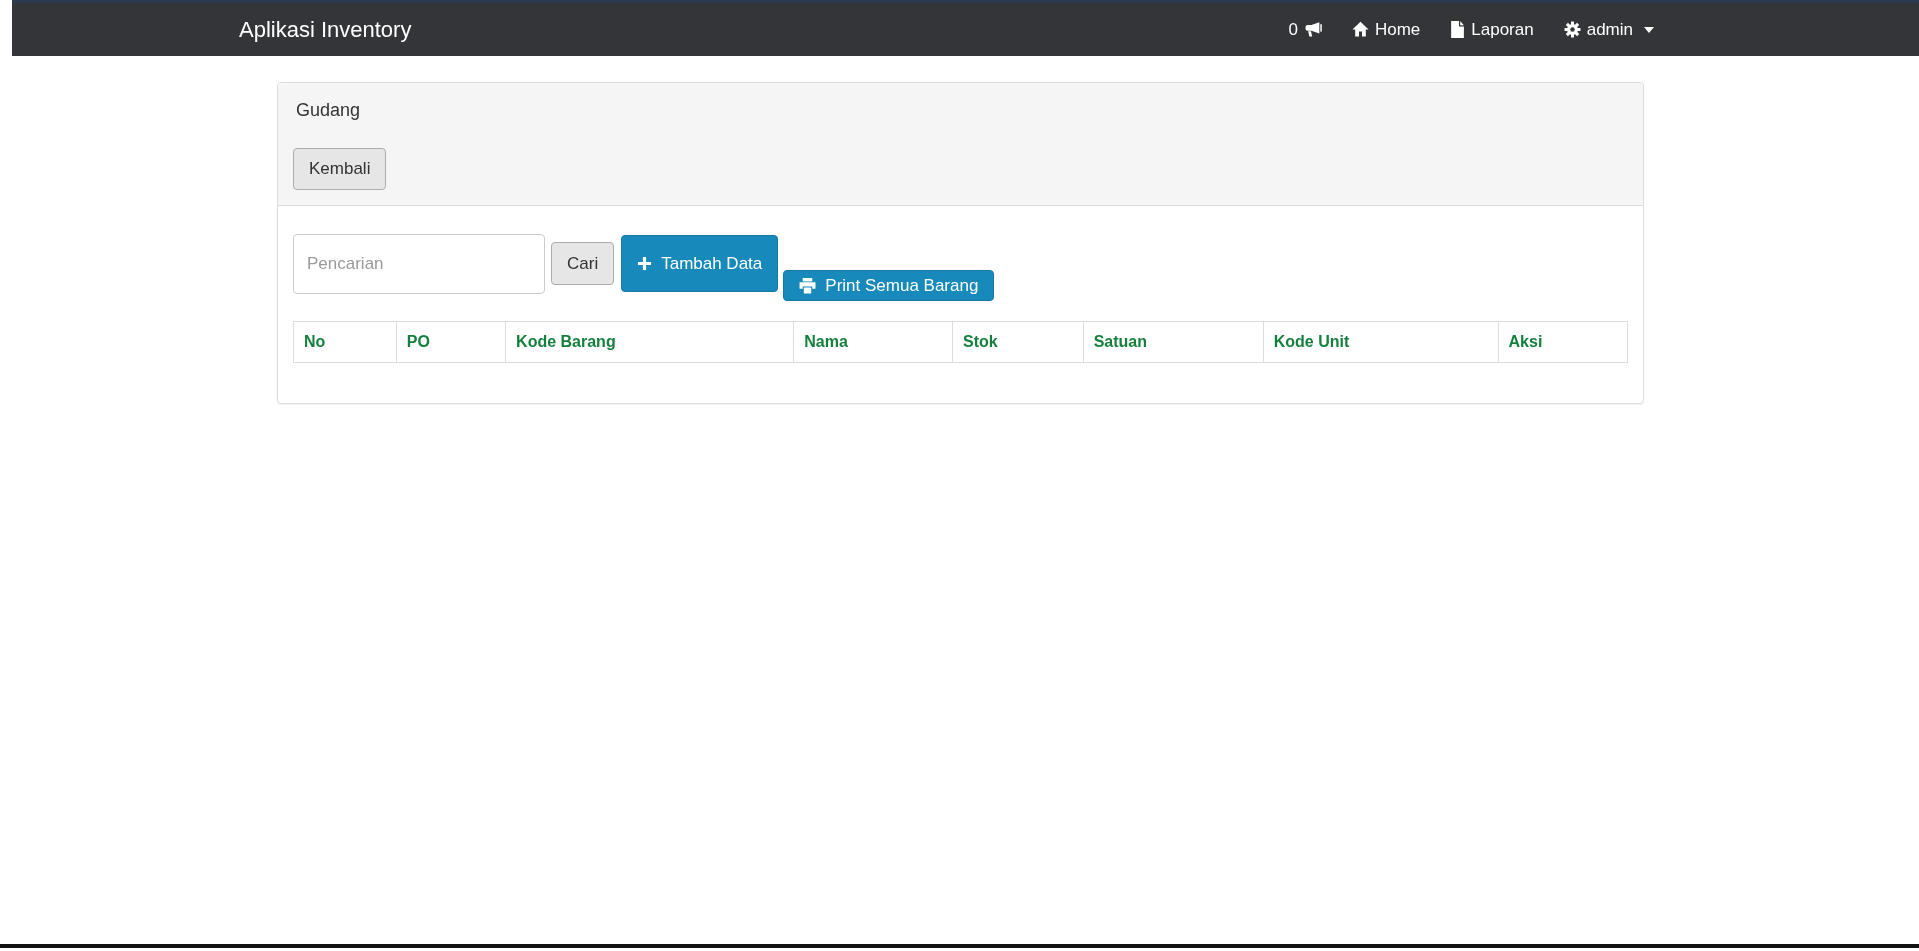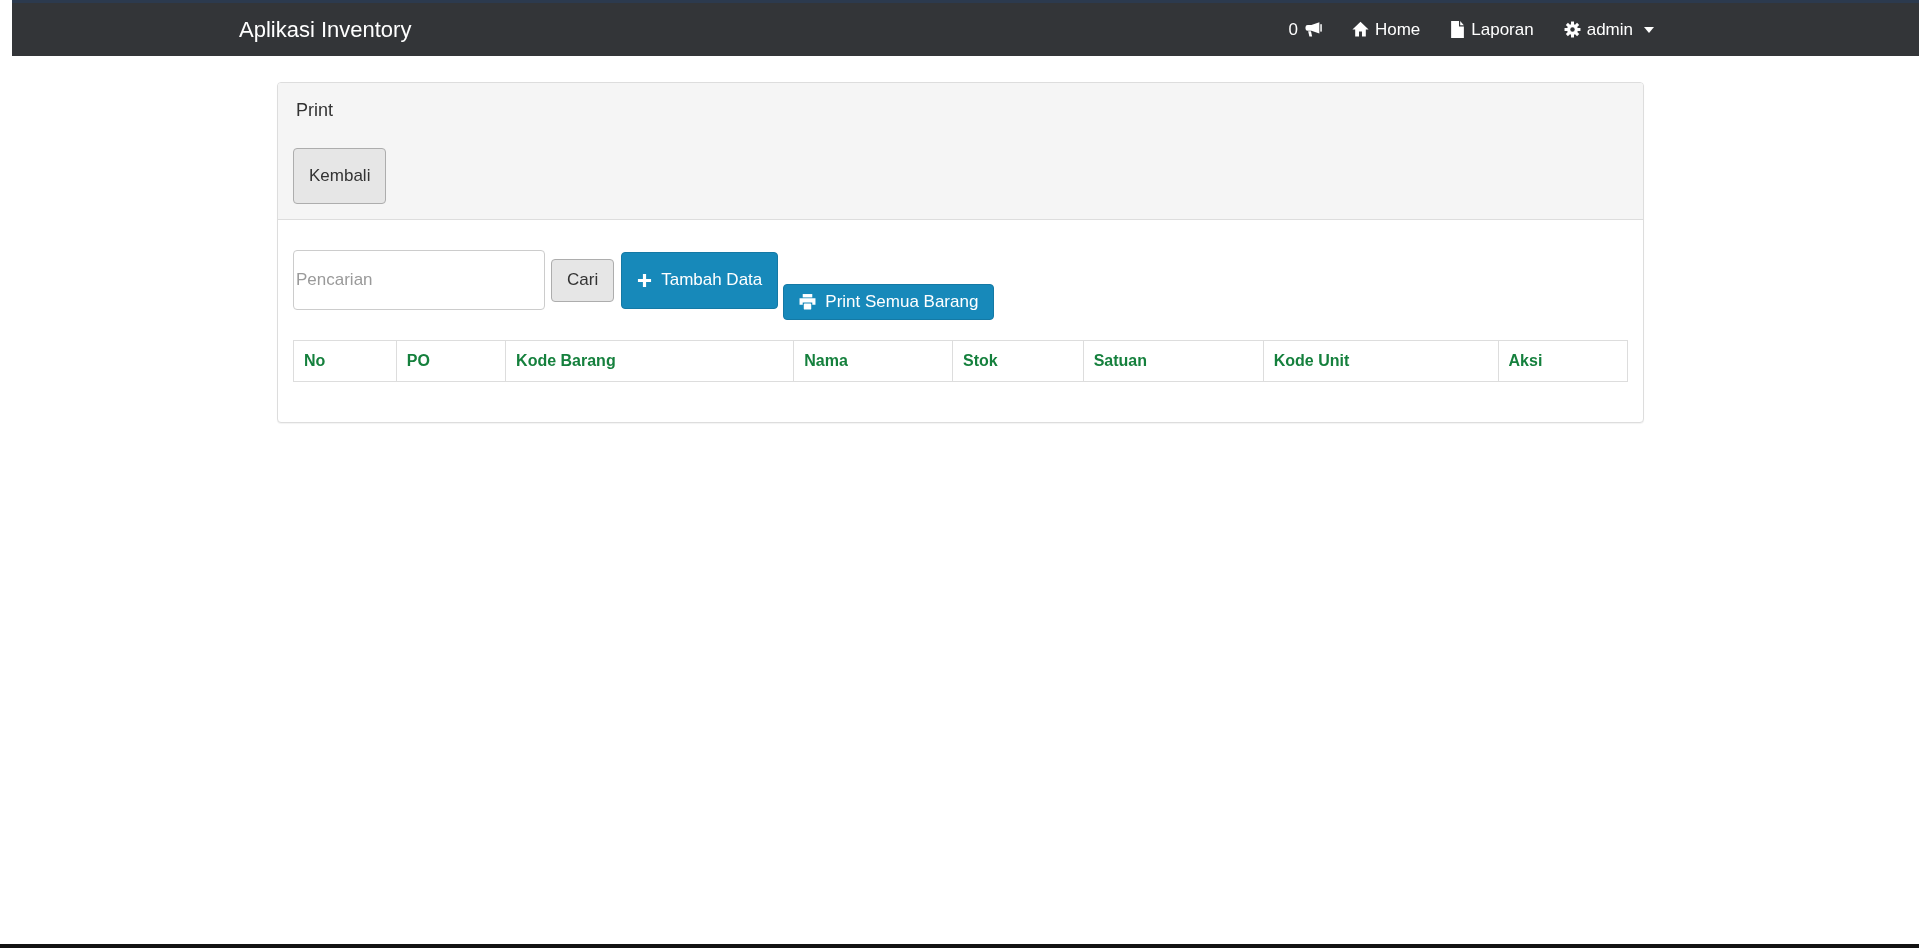--- a/index.html
+++ b/index.html
@@ -66,21 +66,21 @@
     margin: 2px 0 27px 3px;
     font-weight: normal;
   }
   .panel-body { padding: 20px 15px 40px 15px; }
 
   
   .btn {
     display: inline-flex; align-items: center; justify-content: center; gap: 9px;
     font-family: inherit;
     font-size: 17px; line-height: 20px;
-    padding: 17px 15px;
+    padding: 10px 15px;
     border-radius: 4px;
     border: 1px solid transparent;
     cursor: pointer;
     white-space: nowrap;
   }
   .btn-default {
     background: #e6e6e6;
     border-color: #adadad;
     color: #333;
   }
@@ -89,21 +89,21 @@
     border-color: #1479a5;
     color: #fff;
   }
   .btn svg { display: block; }
 
   
   .search-row { display: flex; align-items: center; }
   .search-input {
     width: 252px; height: 60px;
     border: 1px solid #ccc; border-radius: 4px;
-    padding: 6px 2px;
+    padding: 6px 13px;
     font-size: 17px; color: #555;
     font-family: inherit;
     outline: none;
   }
   .search-input::placeholder { color: #9a9a9a; }
   .btn-cari  { margin-left: 6px;  height: 43px; padding: 1px 15px; }
   .btn-add   { margin-left: 7px;  height: 57px; }
   .btn-print { margin-left: 5px;  height: 31px; margin-top: 44px; }
 
   
@@ -185,21 +185,21 @@
       <span>admin</span>
       <span class="caret"></span>
     </a>
 
   </div>
 </div>
 
 <div class="panel">
 
   <div class="panel-heading">
-    <div class="heading-title">Print</div>
+    <div class="heading-title">Gudang</div>
     <button class="btn btn-default">Kembali</button>
   </div>
 
   <div class="panel-body">
 
     <div class="search-row">
       <input class="search-input" type="text" placeholder="Pencarian" style="">
       <button class="btn btn-default btn-cari">Cari</button>
       <button class="btn btn-info btn-add">
         <span>

